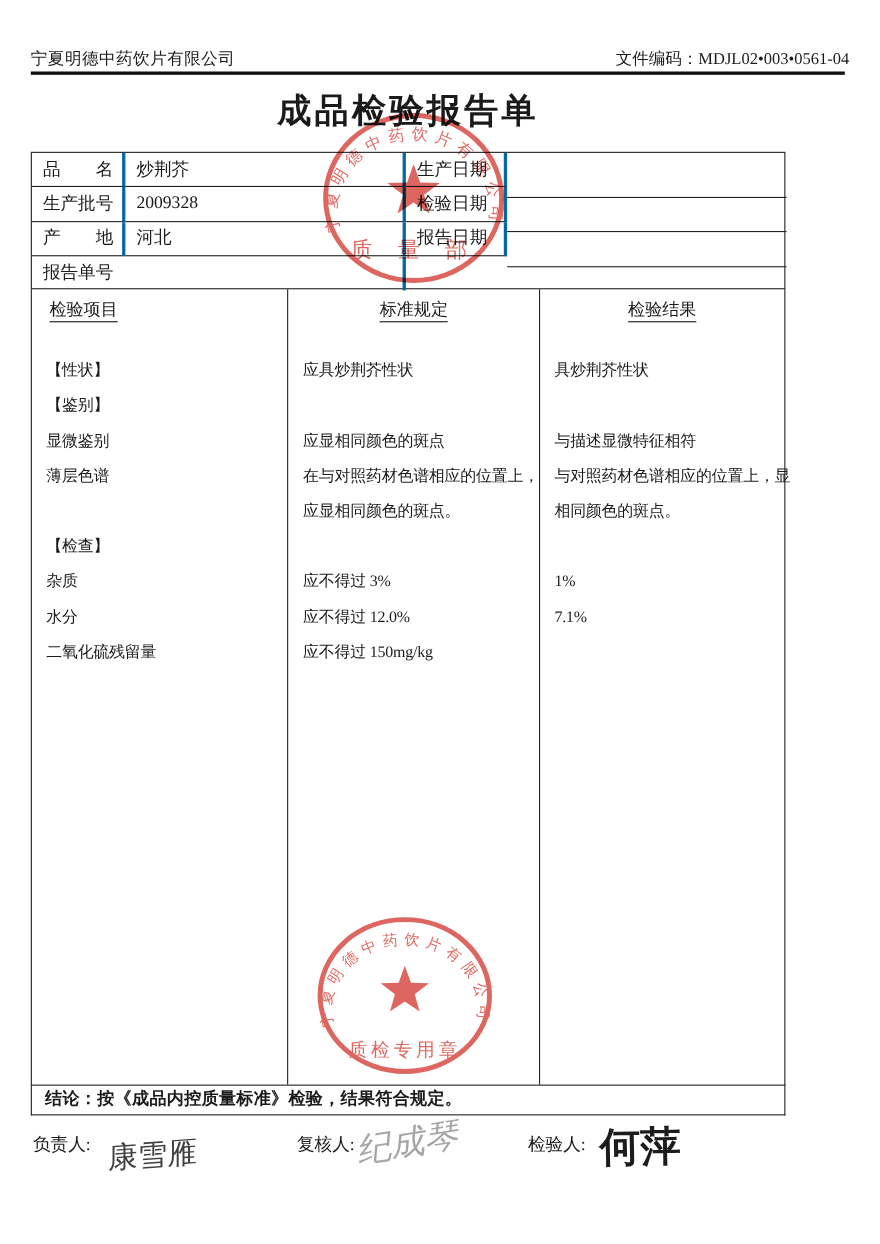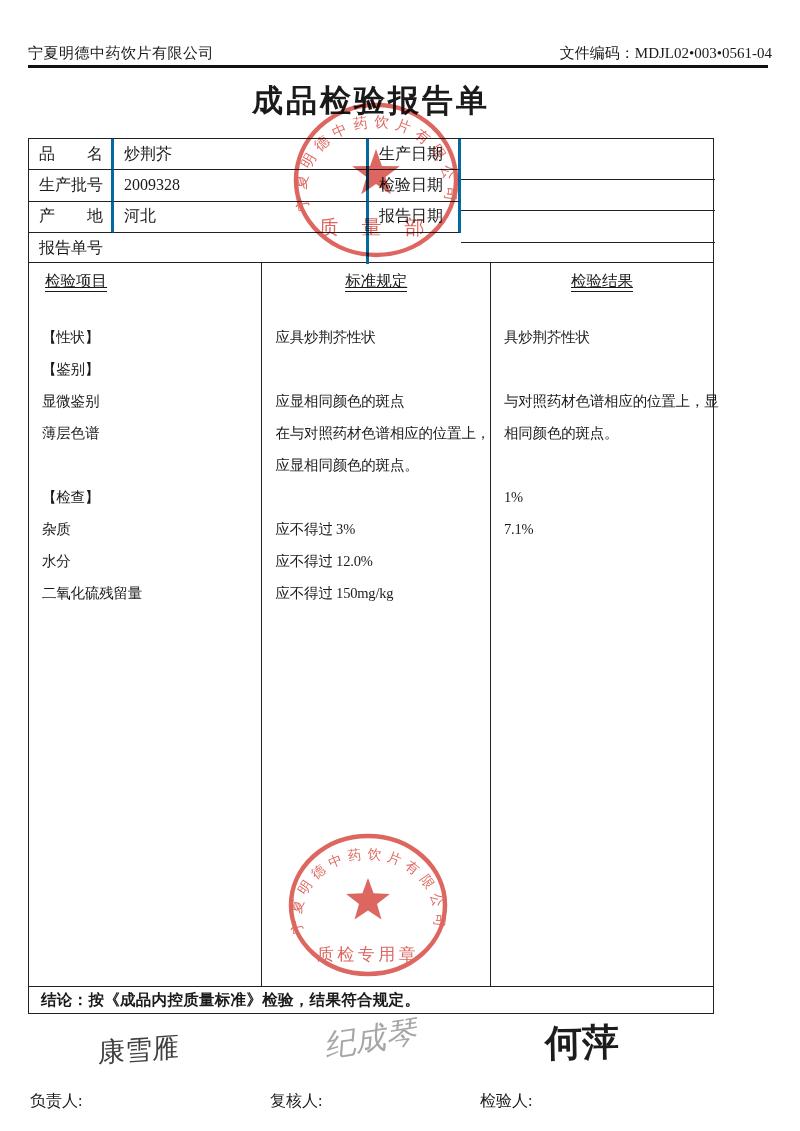--- a/index.html
+++ b/index.html
@@ -32,29 +32,29 @@
     position:absolute; left:28px; top:263px; width:686px; height:724px;
     border:1px solid #222; border-top:none; display:flex; font-size:14.5px;
   }
   .insp-col { position:relative; height:100%; }
   .insp-col.c1 { width:229px; }
   .insp-col.c2 { width:234px; border-left:1px solid #222;margin-left:34px; }
   .insp-col.c3 { width:223px; border-left:1px solid #222; }
   .insp-head { height:58px; padding-top:8px; }
   .insp-head.left { padding-left:16px; }
   .insp-head.center { text-align:center; }
-  .insp-head span { font-size:15.5px; border-bottom:1px solid #1a1a1a; padding-bottom:2px;text-decoration:underline; }
+  .insp-head span { font-size:15.5px; border-bottom:1px solid #1a1a1a; padding-bottom:2px; }
   .bline { height:32px; line-height:32px; white-space:nowrap; padding-left:13px; letter-spacing:-.2px; }
   
   .conclusion {
     position:absolute; left:28px; top:987px; width:686px; height:27px;
     border:1px solid #222; border-top:none; line-height:25px; padding-left:12px;
     font-size:15.5px; font-weight:600; letter-spacing:.3px;
   }
-  .sig-label { position:absolute; top:1091px; font-size:16px; }
+  .sig-label { position:absolute; top:1030px; font-size:16px; }
   .sig-name  { position:absolute; white-space:nowrap; }
   .sig-1 { left:98px;  top:1032px; font-size:27px; color:#3f3f3f; transform:rotate(-4deg) skewX(-4deg); }
   .sig-2 { left:326px; top:1018px; font-size:31px; color:#a6a6a6; transform:rotate(-9deg) skewX(-14deg); }
   .sig-3 { left:545px; top:1018px; font-size:37px; font-weight:bold; color:#1c1c1c; transform:rotate(-1deg); }
   
   .stamp { position:absolute; mix-blend-mode:multiply; opacity:.82; }
   .stamp-1 { left:290px; top:100px;  width:172px; height:160px; }
   .stamp-2 { left:286px; top:831px;  width:164px; height:148px; }
 </style>
 </head>
@@ -109,20 +109,21 @@
       <div class="bline">应显相同颜色的斑点。</div>
       <div class="bline"></div>
       <div class="bline">应不得过 3%</div>
       <div class="bline">应不得过 12.0%</div>
       <div class="bline">应不得过 150mg/kg</div>
     </div>
     <div class="insp-col c3">
       <div class="insp-head center"><span>检验结果</span></div>
       <div class="bline">具炒荆芥性状</div>
       <div class="bline"></div>
+      <div class="bline">与描述显微特征相符</div>
       <div class="bline">与对照药材色谱相应的位置上，显</div>
       <div class="bline">相同颜色的斑点。</div>
       <div class="bline"></div>
       <div class="bline">1%</div>
       <div class="bline">7.1%</div>
     </div>
   </div>
 
   <div class="conclusion">结论：按《成品内控质量标准》检验，结果符合规定。</div>
 

